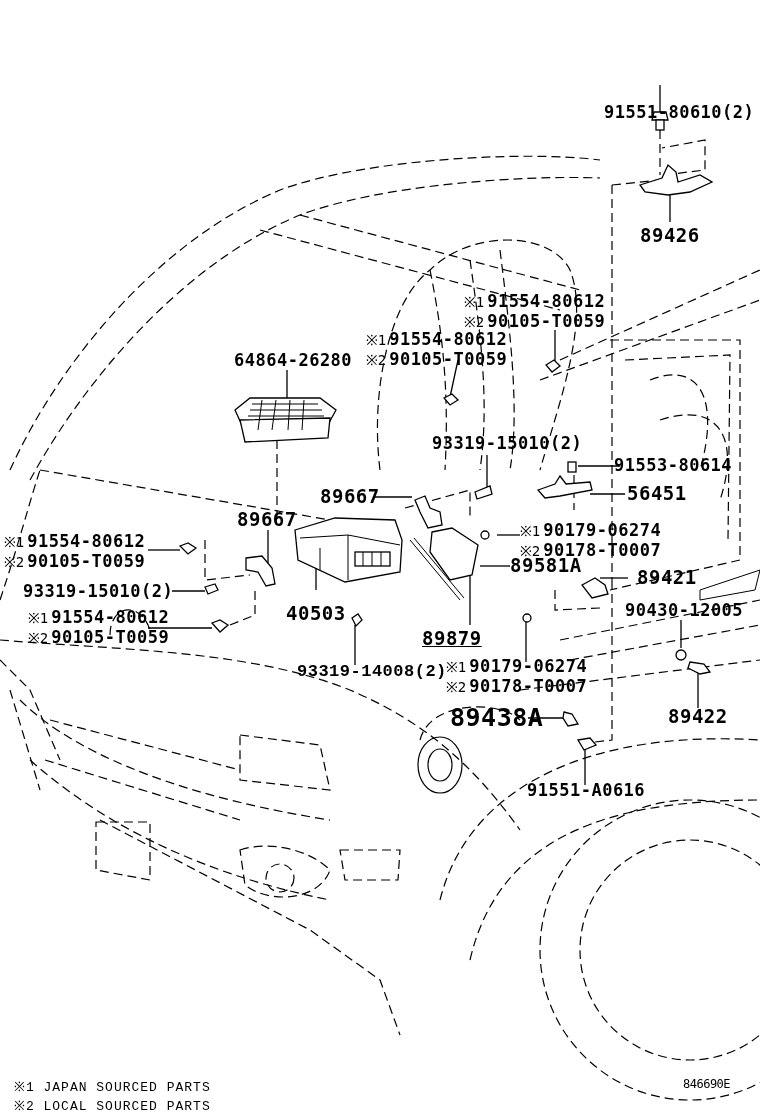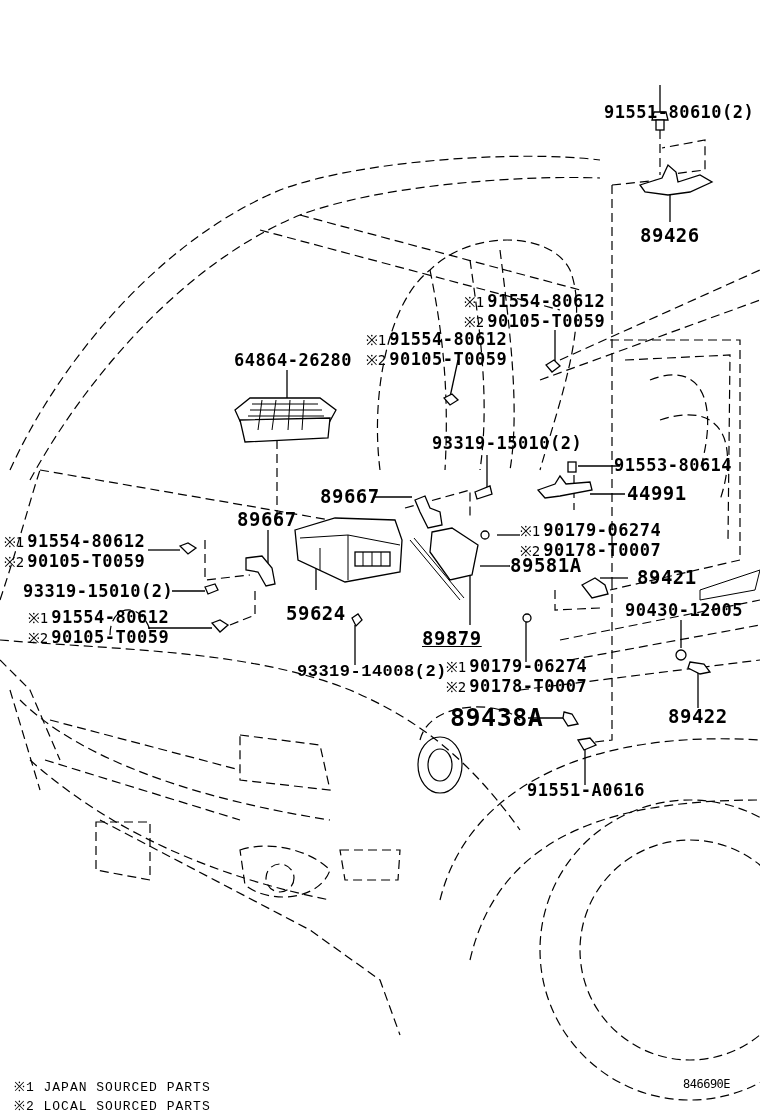--- a/index.html
+++ b/index.html
@@ -186,38 +186,38 @@
 </div>
 
 <div class="stack" style="left:366px;top:330px;">
   <div class="lbl" style="position:relative;"><span class="m">※1</span><span>91554-80612</span></div>
   <div class="lbl" style="position:relative;"><span class="m">※2</span><span>90105-T0059</span></div>
 </div>
 
 <div class="lbl" style="left:234px;top:351px;">64864-26280</div>
 <div class="lbl" style="left:432px;top:434px;">93319-15010(2)</div>
 <div class="lbl" style="left:614px;top:456px;">91553-80614</div>
-<div class="lbl" style="left:627px;top:484px;font-size:19px;">44991</div>
+<div class="lbl" style="left:627px;top:484px;font-size:19px;">56451</div>
 <div class="lbl" style="left:320px;top:487px;font-size:19px;">89667</div>
 <div class="lbl" style="left:237px;top:510px;font-size:19px;">89667</div>
 
 <div class="stack" style="left:520px;top:521px;">
   <div class="lbl" style="position:relative;"><span class="m">※1</span><span>90179-06274</span></div>
   <div class="lbl" style="position:relative;"><span class="m">※2</span><span>90178-T0007</span></div>
 </div>
 
 <div class="stack" style="left:4px;top:532px;">
   <div class="lbl" style="position:relative;"><span class="m">※1</span><span>91554-80612</span></div>
   <div class="lbl" style="position:relative;"><span class="m">※2</span><span>90105-T0059</span></div>
 </div>
 
 <div class="lbl" style="left:510px;top:556px;font-size:19px;">89581A</div>
 <div class="lbl" style="left:637px;top:568px;font-size:19px;">89421</div>
 <div class="lbl" style="left:23px;top:582px;">93319-15010(2)</div>
-<div class="lbl" style="left:286px;top:604px;font-size:19px;">59624</div>
+<div class="lbl" style="left:286px;top:604px;font-size:19px;">40503</div>
 <div class="lbl" style="left:625px;top:601px;">90430-12005</div>
 
 <div class="stack" style="left:28px;top:608px;">
   <div class="lbl" style="position:relative;"><span class="m">※1</span><span>91554-80612</span></div>
   <div class="lbl" style="position:relative;"><span class="m">※2</span><span>90105-T0059</span></div>
 </div>
 
 <div class="lbl" style="left:422px;top:629px;font-size:19px;text-decoration:underline;">89879</div>
 <div class="lbl" style="left:297px;top:662px;font-family:Liberation Mono, monospace;">93319-14008(2)</div>
 

